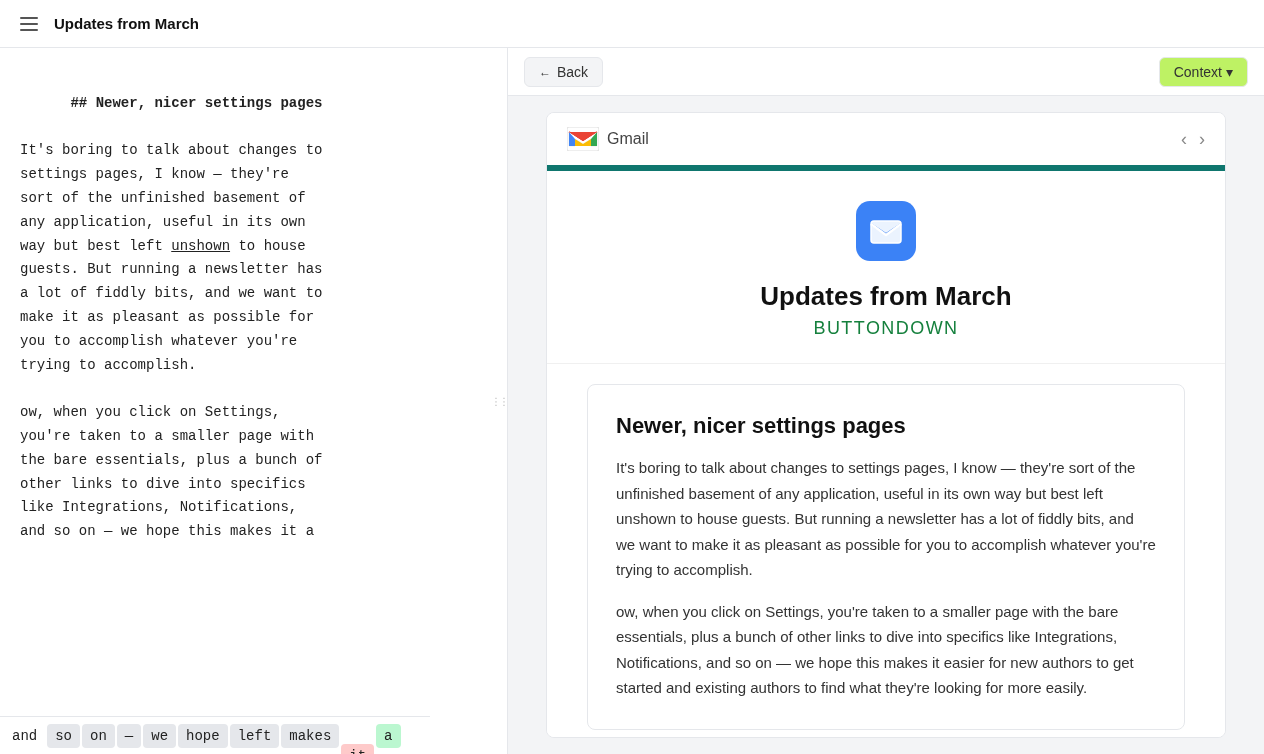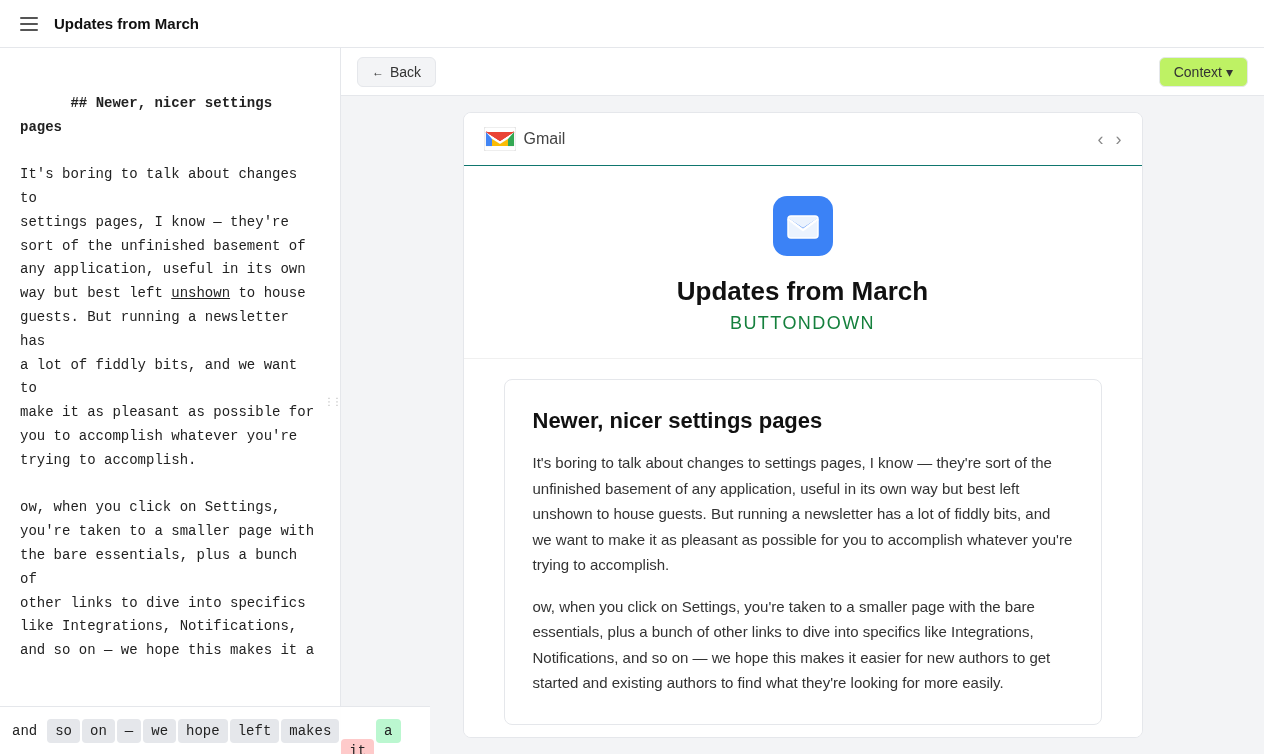--- a/index.html
+++ b/index.html
@@ -46,21 +46,21 @@
 
     
     .main-content {
       display: flex;
       flex: 1;
       overflow: hidden;
     }
 
     
     .left-panel {
-      width: 341px;
+      width: 508px;
       flex-shrink: 0;
       background: #fff;
       border-right: 1px solid #e5e7eb;
       overflow-y: auto;
       padding: 20px 20px 20px 20px;
       position: relative;
     }
     .editor-text {
       font-family: 'Courier New', Courier, monospace;
       font-size: 14px;
@@ -165,21 +165,21 @@
       max-width: 680px;
       overflow: hidden;
     }
 
     
     .gmail-header {
       display: flex;
       align-items: center;
       justify-content: space-between;
       padding: 14px 20px;
-      border-bottom: 1px solid #0f766e;
+      border-bottom: 6px solid #0f766e;
       background: #fff;
       gap: 28px;
     }
     .gmail-logo-area {
       display: flex;
       align-items: center;
       gap: 8px;
     }
     .gmail-label {
       font-size: 16px;
@@ -404,21 +404,21 @@
             <p>ow, when you click on Settings, you're taken to a smaller page with the bare essentials, plus a bunch of other links to dive into specifics like Integrations, Notifications, and so on — we hope this makes it easier for new authors to get started and existing authors to find what they're looking for more easily.</p>
 
           </div>
 
         </div>
       </div>
     </div>
   </div>
 </div>
 
-<div class="bottom-bar" style="position:fixed;bottom:0;left:0;width:430px;height:48px;display:flex;align-items:center;padding:0 4px;gap:2px;background:rgba(255,255,255,0.95);border-top:1px solid #e5e7eb;">
+<div class="bottom-bar" style="position:fixed;bottom:0;left:0;width:430px;height:38px;display:flex;align-items:center;padding:0 4px;gap:2px;background:rgba(255,255,255,0.95);border-top:1px solid #e5e7eb;">
   <span class="toolbar-word" style="background:transparent;">and</span>
   <span class="toolbar-word highlight-gray">so</span>
   <span class="toolbar-word highlight-gray">on</span>
   <span class="toolbar-word highlight-gray">—</span>
   <span class="toolbar-word highlight-gray">we</span>
   <span class="toolbar-word highlight-gray">hope</span>
   <span class="toolbar-word highlight-gray">left</span>
   <span class="toolbar-word highlight-gray">makes</span>
   <span class="toolbar-word" style="background:#fecaca;margin-top:40px;">it</span>
   <span class="toolbar-word" style="background:#bbf7d0;">a</span>

